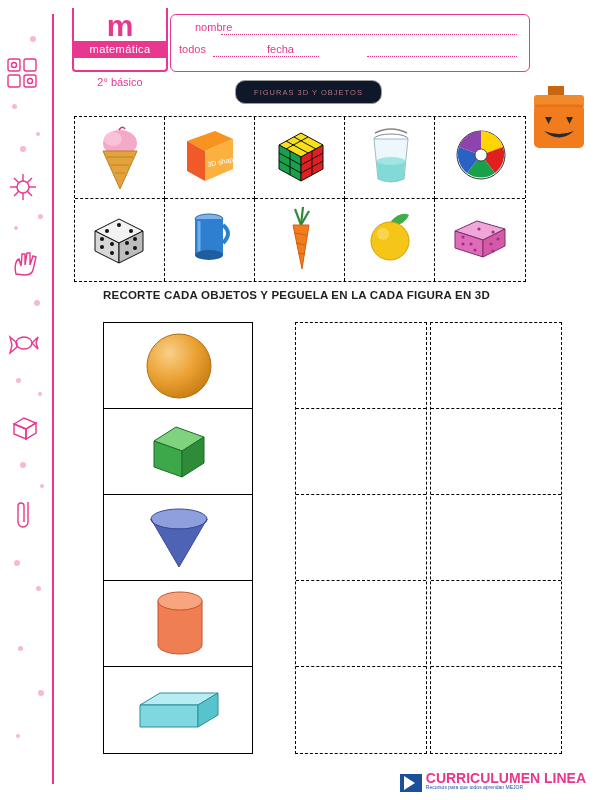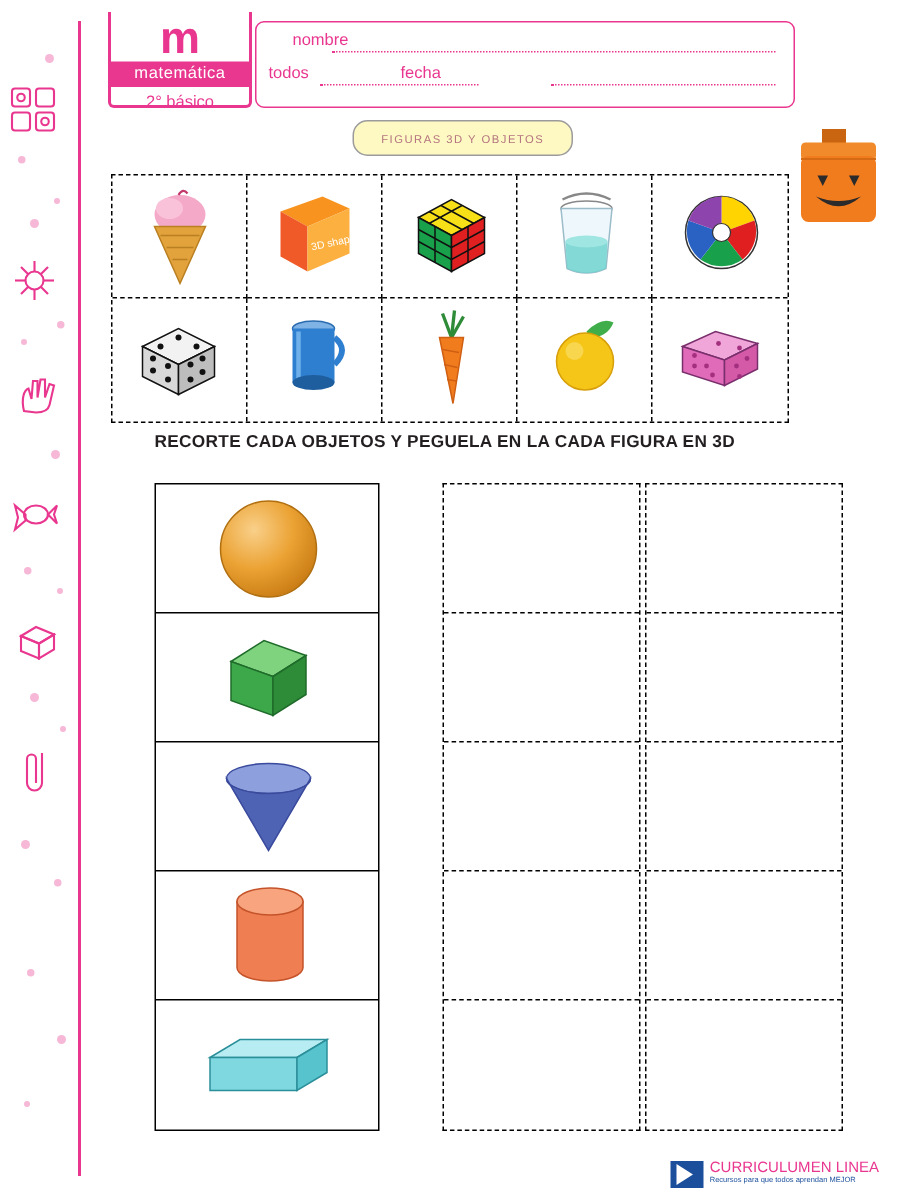--- a/index.html
+++ b/index.html
@@ -33,32 +33,32 @@
     text-align:center;
   }
   .logo-m{
     font-size:30px;font-weight:bold;color:#e9368f;line-height:28px;
     margin-top:4px;font-family:"Liberation Sans", sans-serif;
   }
   .logo-tag{
     background:#e9368f;color:#ffffff;font-size:11px;letter-spacing:.4px;
     padding:2px 0 3px 0;margin-top:1px;
   }
-  .logo-sub{color:#e9368f;font-size:11px;margin-top:4px;text-align:center;}
+  .logo-sub{color:#e9368f;font-size:11px;margin-top:18px;text-align:center;}
 
   .name-box{
     position:absolute;left:170px;top:14px;width:358px;height:56px;
     border:1.5px solid #e9368f;border-radius:6px;
   }
   .lbl{position:absolute;color:#e9368f;font-size:11px;}
   .dotline{position:absolute;border-bottom:1px dotted #e9368f;height:1px;}
 
   .title-plate{
     position:absolute;left:235px;top:80px;width:145px;height:22px;
-    background:#fef9c3;border:1px solid #9b9b9b;border-radius:10px;
+    background:#0f172a;border:1px solid #9b9b9b;border-radius:10px;
     color:#b4737f;font-size:7.5px;letter-spacing:1px;
     display:flex;align-items:center;justify-content:center;
   }
 
   
   .pic-grid{
     position:absolute;left:74px;top:116px;width:450px;height:164px;
     border:1px dashed #000;
     display:grid;grid-template-columns:repeat(5,1fr);grid-template-rows:1fr 1fr;
   }
@@ -102,21 +102,21 @@
   }
   .foot-tri{
     width:0;height:0;border-left:11px solid #ffffff;
     border-top:7px solid transparent;border-bottom:7px solid transparent;
     margin-left:4px;
   }
   .foot-blue{
     background:#1b4f9c;width:22px;height:18px;display:flex;align-items:center;
   }
   .foot-txt{margin-left:4px;line-height:9px;}
-  .foot-t1{font-size:10px;font-weight:normal;color:#1b4f9c;letter-spacing:0;}
+  .foot-t1{font-size:14px;font-weight:bold;color:#1b4f9c;letter-spacing:0;}
   .foot-t1 span{color:#e9368f;}
   .foot-t2{font-size:5px;color:#1b4f9c;}
 
   svg{display:block;}
 </style>
 </head>
 <body>
 
 <div class="page">
 

